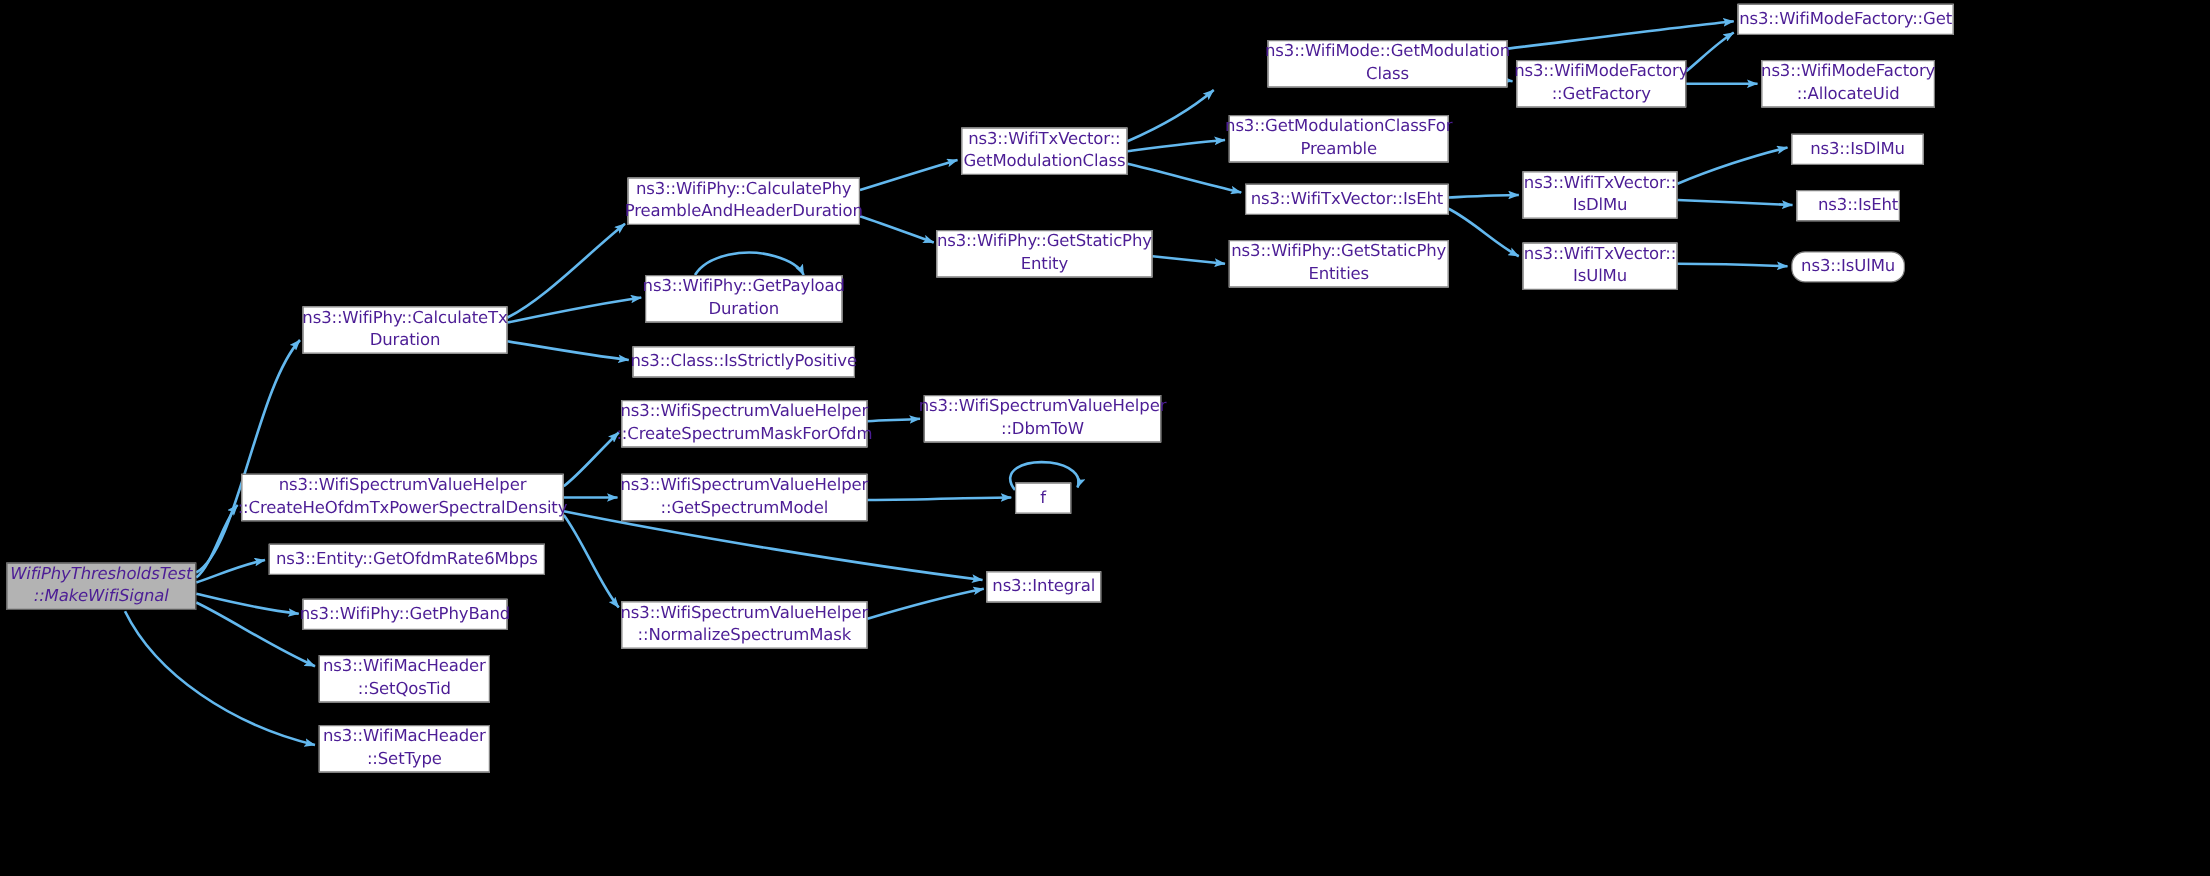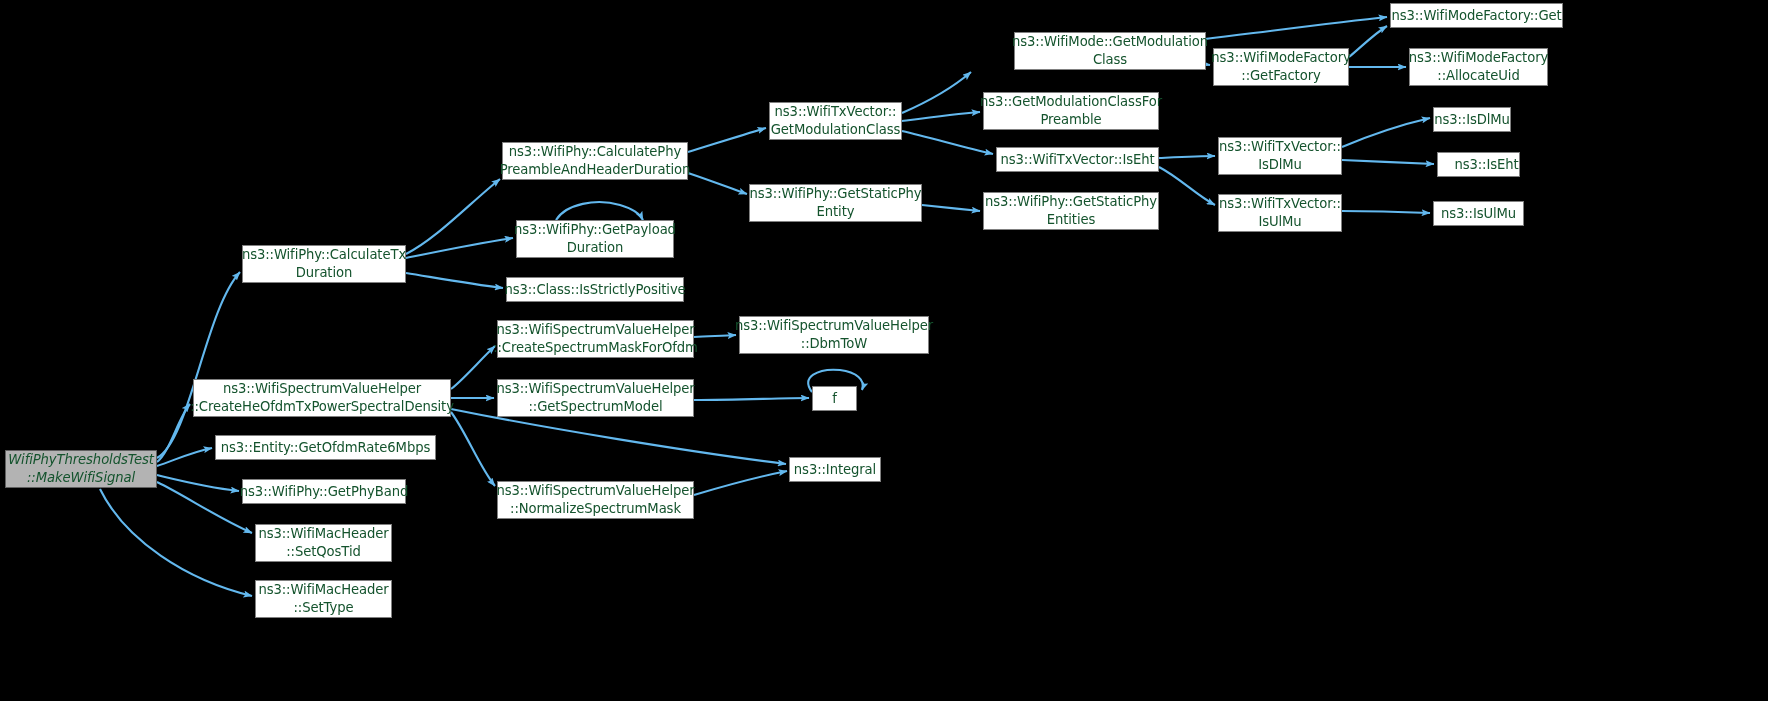--- a/index.html
+++ b/index.html
@@ -21,21 +21,21 @@
     top: 0;
     width: 1768px;
     height: 701px;
     pointer-events: none;
   }
   .node {
     position: absolute;
     box-sizing: border-box;
     background: #ffffff;
     border: 1px solid #808080;
-    color: #14532d;
+    color: #4c1d95;
     display: flex;
     align-items: center;
     justify-content: center;
     text-align: center;
     font-size: 13.2px;
     line-height: 1.33;
     letter-spacing: -0.1px;
     white-space: pre-line;
     padding: 1px 4px;
   }
@@ -138,18 +138,18 @@
 Entities</span></div>
       <div class="node" style="left: 1213px; top: 48px; width: 136px; height: 38px;"><span class="node-label">ns3::WifiModeFactory
 ::GetFactory</span></div>
       <div class="node" style="left: 1218px; top: 137px; width: 124px; height: 38px;"><span class="node-label">ns3::WifiTxVector::
 IsDlMu</span></div>
       <div class="node" style="left: 1218px; top: 194px; width: 124px; height: 38px;"><span class="node-label">ns3::WifiTxVector::
 IsUlMu</span></div>
       <div class="node" style="left: 1390px; top: 3px; width: 173px; height: 25px;"><span class="node-label">ns3::WifiModeFactory::Get</span></div>
       <div class="node" style="left: 1409px; top: 48px; width: 139px; height: 38px;"><span class="node-label">ns3::WifiModeFactory
 ::AllocateUid</span></div>
-      <div class="node" style="left: 1433px; top: 107px; width: 78px; height: 25px;"><span class="node-label">ns3::IsDlMu</span></div>
+      <div class="node" style="left: 1433px; top: 107px; width: 106px; height: 25px;"><span class="node-label">ns3::IsDlMu</span></div>
       <div class="node" style="left: 1437px; top: 152px; width: 83px; height: 25px; padding-left: 20px;"><span class="node-label">ns3::IsEht</span></div>
-      <div class="node" style="left: 1433px; top: 201px; width: 91px; height: 25px;"><span class="node-label">ns3::IsUlMu</span></div>
+      <div class="node" style="left: 1433px; top: 201px; width: 91px; height: 25px; border-radius: 11px;"><span class="node-label">ns3::IsUlMu</span></div>
     </div>
 
 </div>
 
 </body></html>

